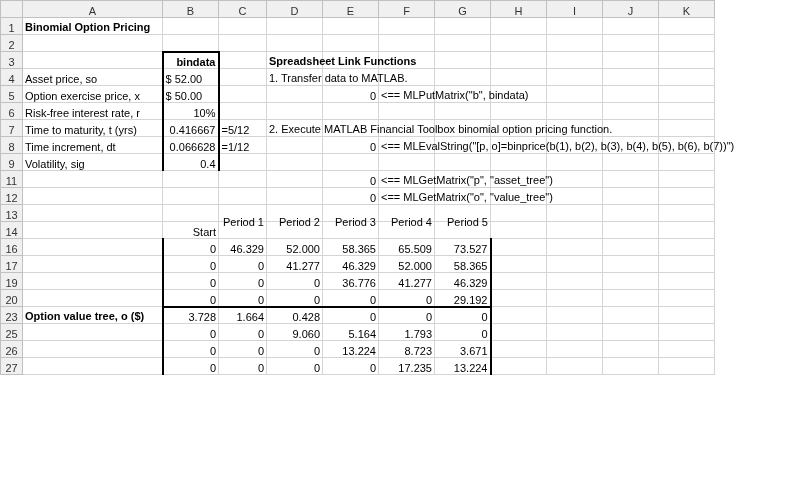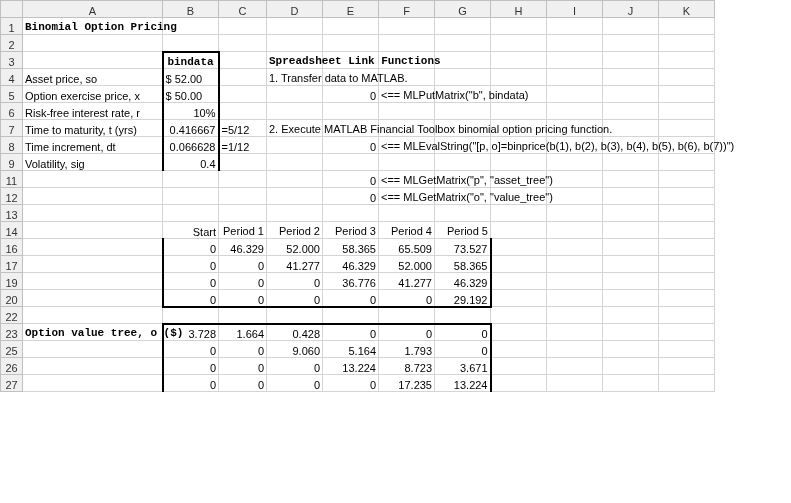--- a/index.html
+++ b/index.html
@@ -35,24 +35,24 @@
     text-align: center;
     border: 1px solid #c0c0c0;
     width: 22px;
     color: #333;
   }
   .b-top { border-top: 2px solid #000 !important; }
   .b-bottom { border-bottom: 2px solid #000 !important; }
   .b-left { border-left: 2px solid #000 !important; }
   .b-right { border-right: 2px solid #000 !important; }
   .right { text-align: right; }
-  .center { text-align: center; }
-  .bold { font-weight: bold; font-family: Liberation Mono, monospace; }
+  .center { text-align: right; }
+  .bold { font-weight: bold; }
   .overflow { position: absolute; left: 2px; bottom: 1px; white-space: nowrap; z-index: 5; background: transparent; }
-  .overflow-r { position: absolute; right: 2px; bottom: 1px; white-space: nowrap; z-index: 5; }
+  .overflow-r { position: absolute; right: 2px; bottom: 10px; white-space: nowrap; z-index: 5; }
 </style>
 </head>
 <body>
 
 <table>
 <colgroup>
   <col style="width:22px">
   <col style="width:140px">
       <col style="width:56px">
       <col style="width:48px">
@@ -338,34 +338,20 @@
   <td class="right b-bottom">0</td>
   <td class="right b-bottom">0</td>
   <td class="right b-bottom">0</td>
   <td class="right b-bottom b-right">29.192</td>
   <td></td>
         <td></td>
         <td></td>
         <td></td>
 </tr>
 <tr>
-        <td class="row-hdr">22</td>
-  <td></td>
-        <td></td>
-        <td></td>
-        <td></td>
-        <td></td>
-        <td></td>
-        <td></td>
-        <td></td>
-        <td></td>
-        <td></td>
-        <td></td>
-</tr>
-<tr>
         <td class="row-hdr">23</td>
   <td class="bold">
           <span class="overflow">Option value tree, o ($)</span>
         </td>
   <td class="right b-top b-left">3.728</td>
   <td class="right b-top">1.664</td>
   <td class="right b-top">0.428</td>
   <td class="right b-top">0</td>
   <td class="right b-top">0</td>
   <td class="right b-top b-right">0</td>

